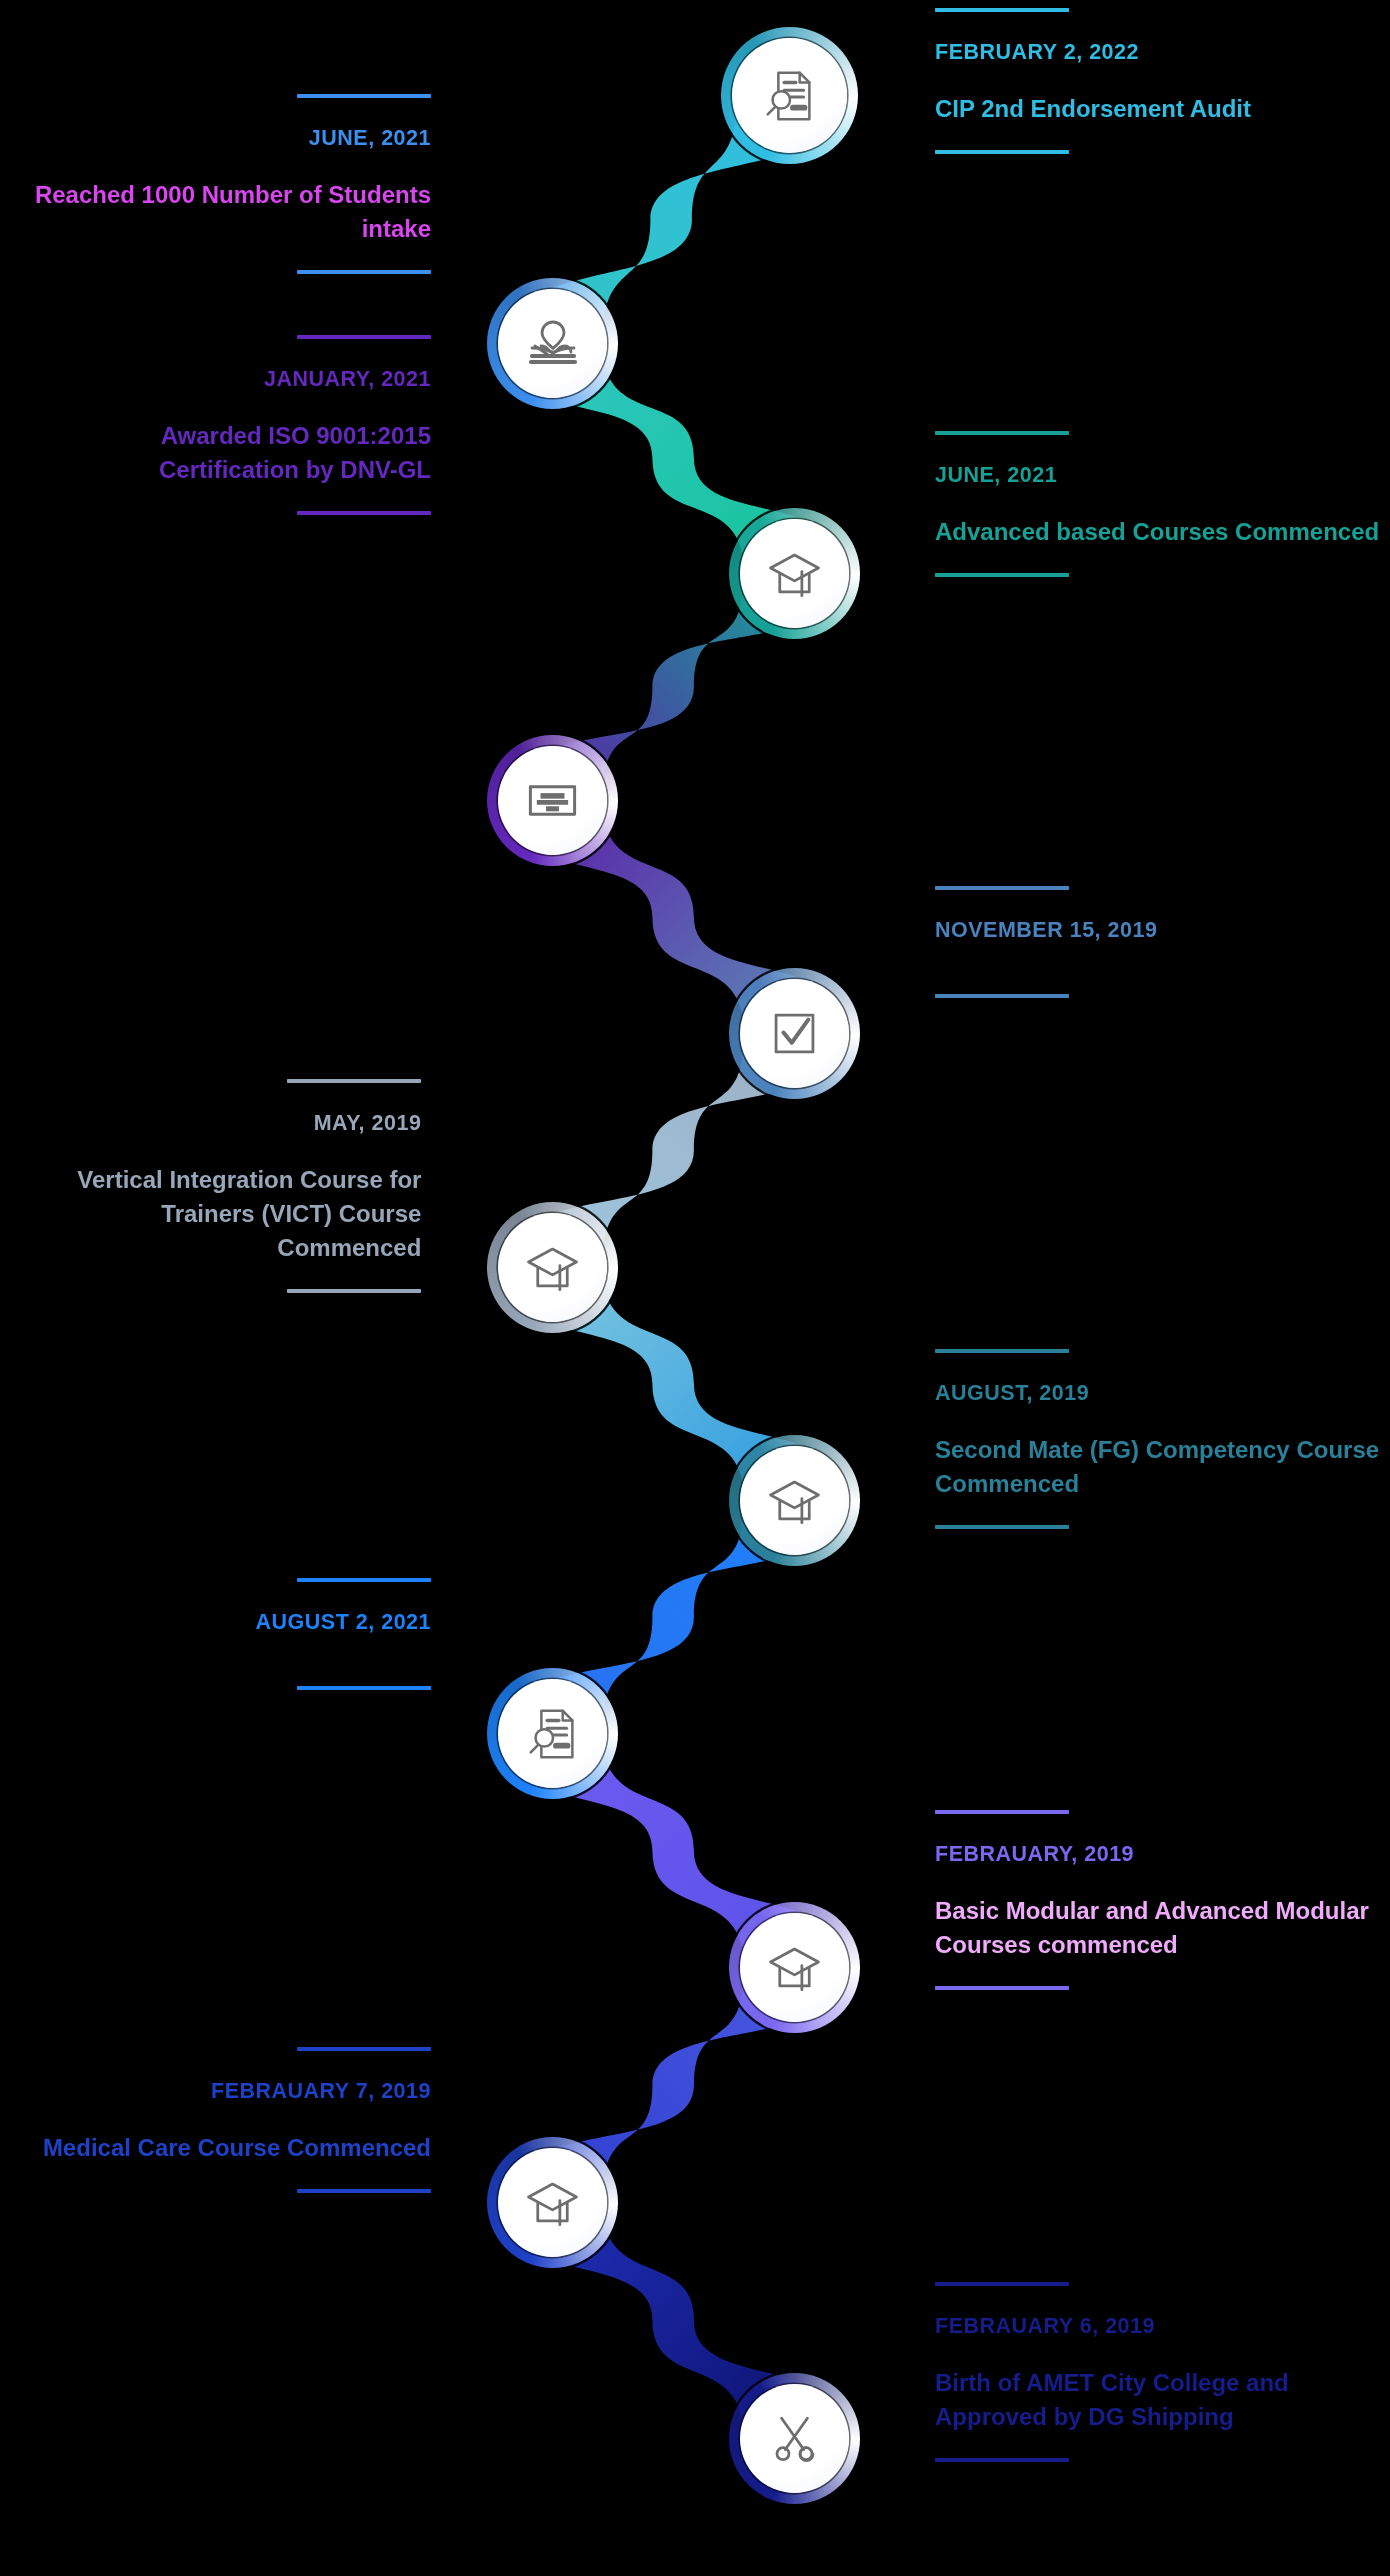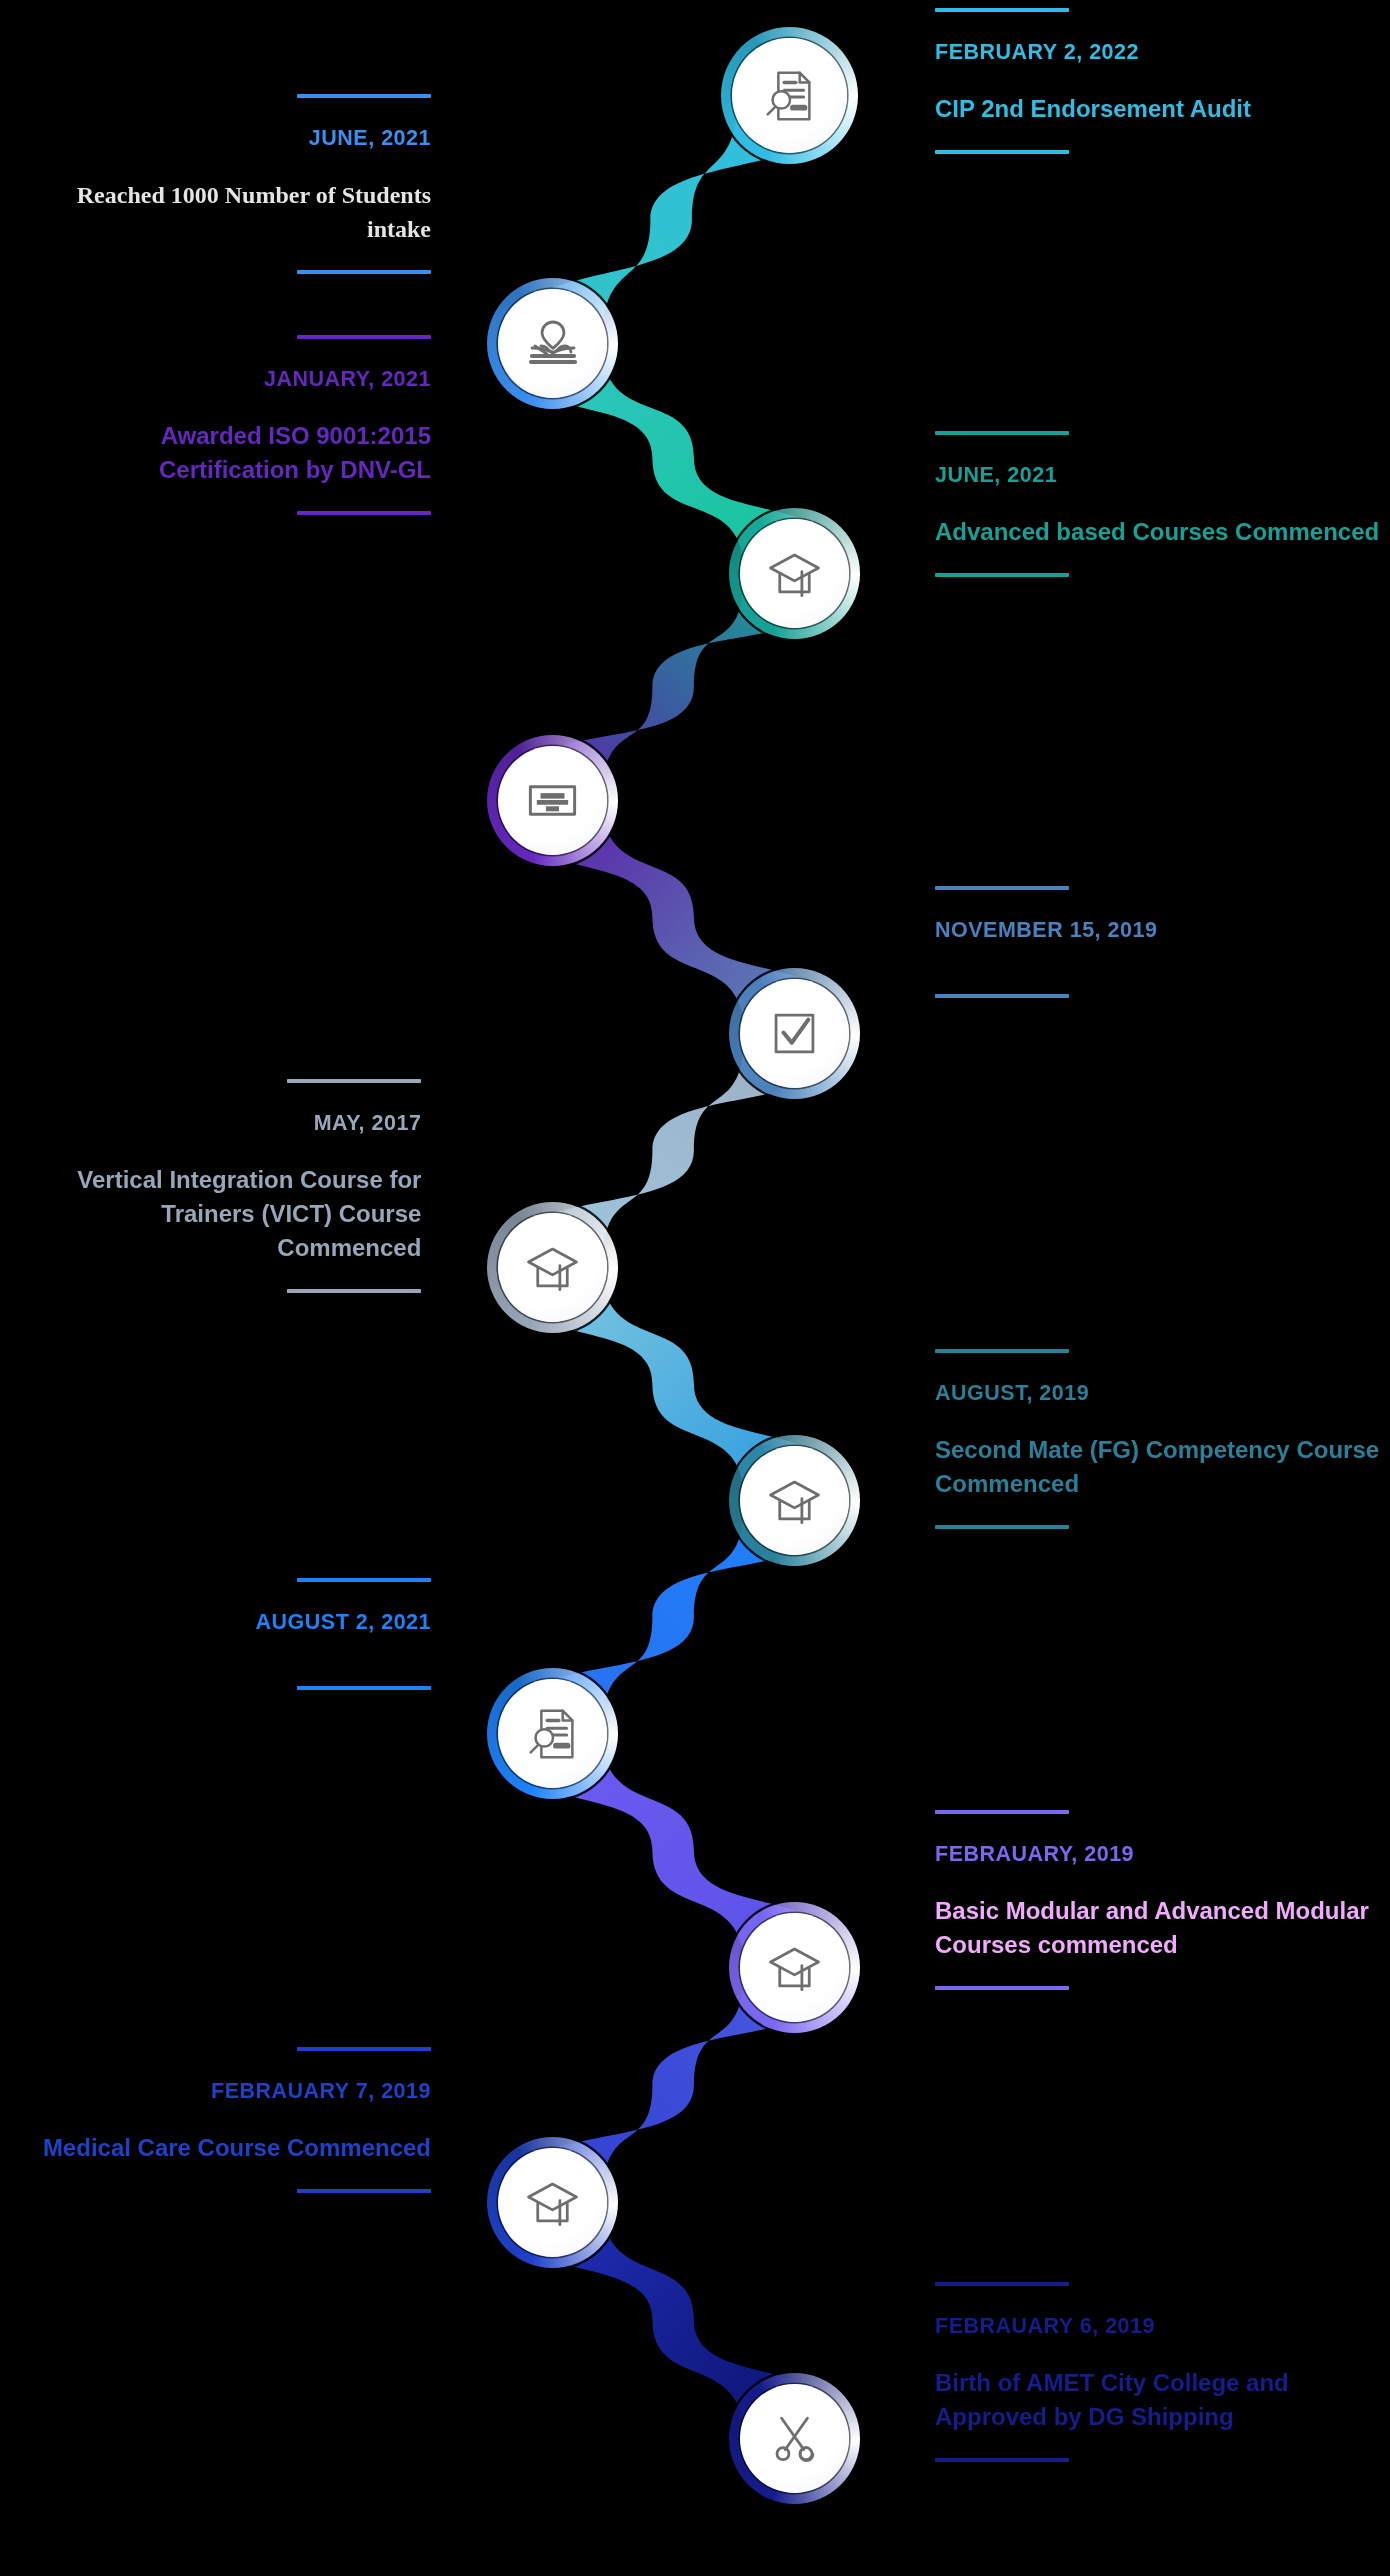--- a/index.html
+++ b/index.html
@@ -257,21 +257,21 @@
         <div class="gap-b"></div>
         <div class="desc" style="color: rgb(49, 189, 227);">CIP 2nd Endorsement Audit</div>
         <div class="gap-c"></div>
         <div class="rule" style="background: rgb(49, 189, 227);"></div>
       </div>
       <div class="entry left" style="left: 24px; top: 94px; width: 407px;">
         <div class="rule" style="background: rgb(59, 143, 239);"></div>
         <div class="gap-a"></div>
         <div class="date" style="color: rgb(59, 143, 239);">JUNE, 2021</div>
         <div class="gap-b"></div>
-        <div class="desc" style="color: #e5e5e5; font-family: Liberation Serif, serif;">Reached 1000 Number of Students intake</div>
+        <div class="desc" style="color: #d946ef;">Reached 1000 Number of Students intake</div>
         <div class="gap-c"></div>
         <div class="rule" style="background: rgb(59, 143, 239);"></div>
       </div>
       <div class="entry right" style="left: 935px; top: 431px; width: 447px;">
         <div class="rule" style="background: rgb(23, 161, 150);"></div>
         <div class="gap-a"></div>
         <div class="date" style="color: rgb(23, 161, 150);">JUNE, 2021</div>
         <div class="gap-b"></div>
         <div class="desc" style="color: rgb(23, 161, 150);">Advanced based Courses Commenced</div>
         <div class="gap-c"></div>
@@ -290,21 +290,21 @@
         <div class="rule" style="background: rgb(74, 130, 190);"></div>
         <div class="gap-a"></div>
         <div class="date" style="color: rgb(74, 130, 190);">NOVEMBER 15, 2019</div>
         <div class="gap-b"></div>
         <div class="gap-c"></div>
         <div class="rule" style="background: rgb(74, 130, 190);"></div>
       </div>
       <div class="entry left" style="left: 14.4px; top: 1079px; width: 407px;">
         <div class="rule" style="background: rgb(151, 166, 184);"></div>
         <div class="gap-a"></div>
-        <div class="date" style="color: rgb(151, 166, 184);">MAY, 2017</div>
+        <div class="date" style="color: rgb(151, 166, 184);">MAY, 2019</div>
         <div class="gap-b"></div>
         <div class="desc" style="color: rgb(151, 166, 184);">Vertical Integration Course for Trainers (VICT) Course Commenced</div>
         <div class="gap-c"></div>
         <div class="rule" style="background: rgb(151, 166, 184);"></div>
       </div>
       <div class="entry right" style="left: 935px; top: 1349px; width: 447px;">
         <div class="rule" style="background: rgb(42, 128, 152);"></div>
         <div class="gap-a"></div>
         <div class="date" style="color: rgb(42, 128, 152);">AUGUST, 2019</div>
         <div class="gap-b"></div>

